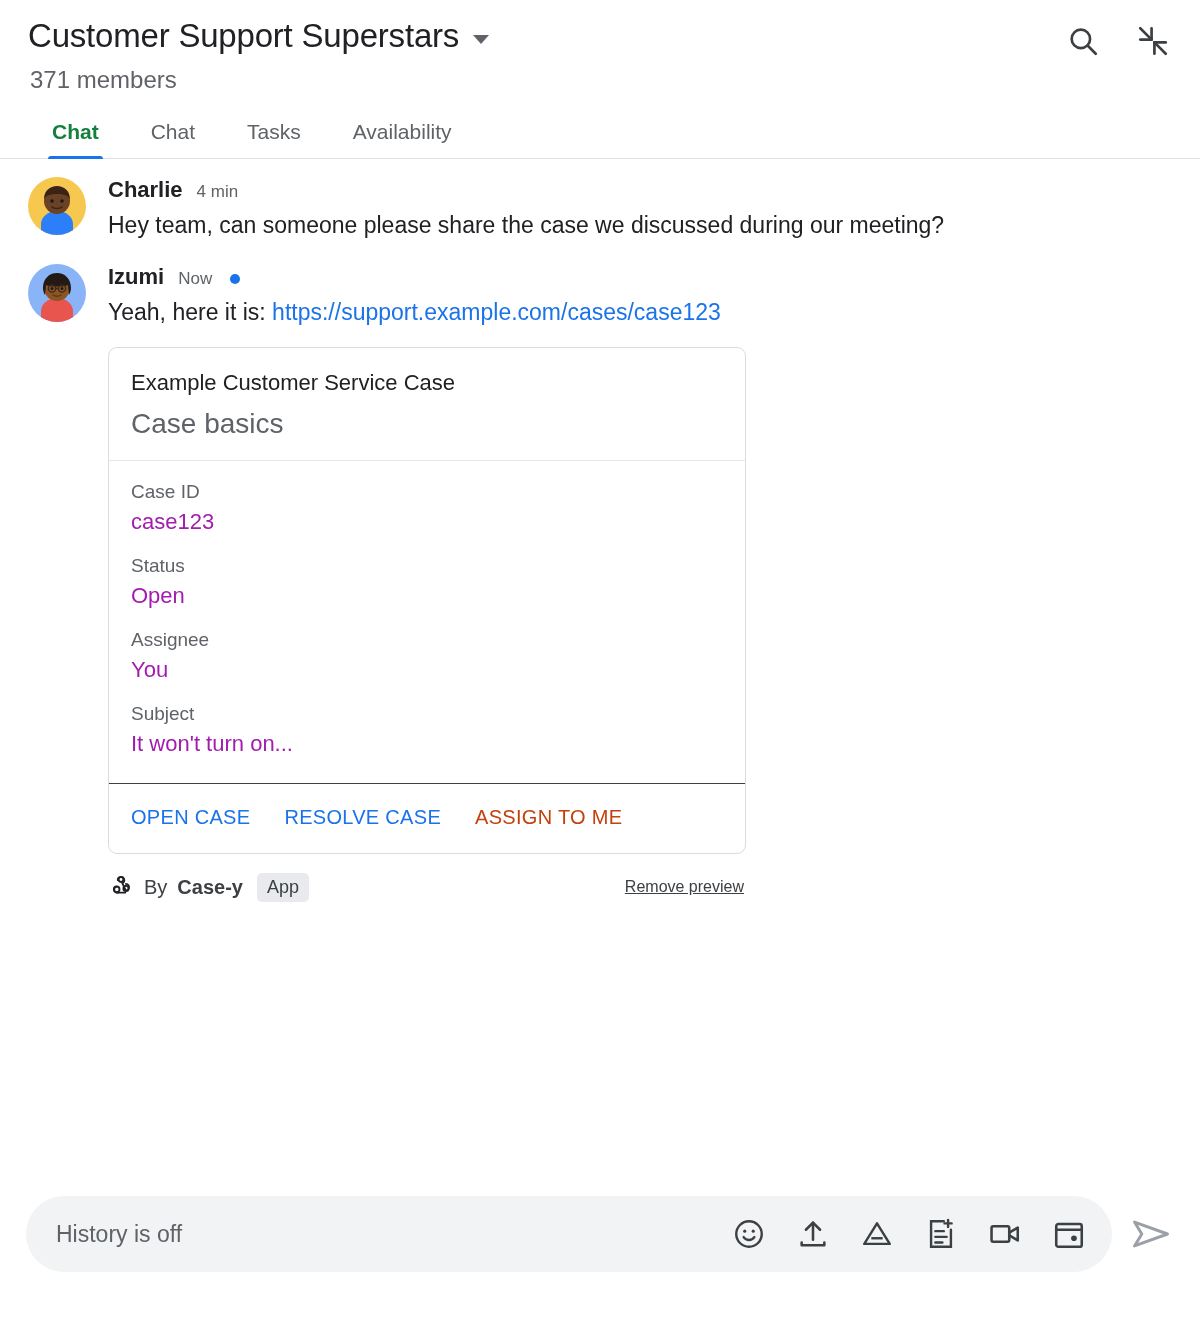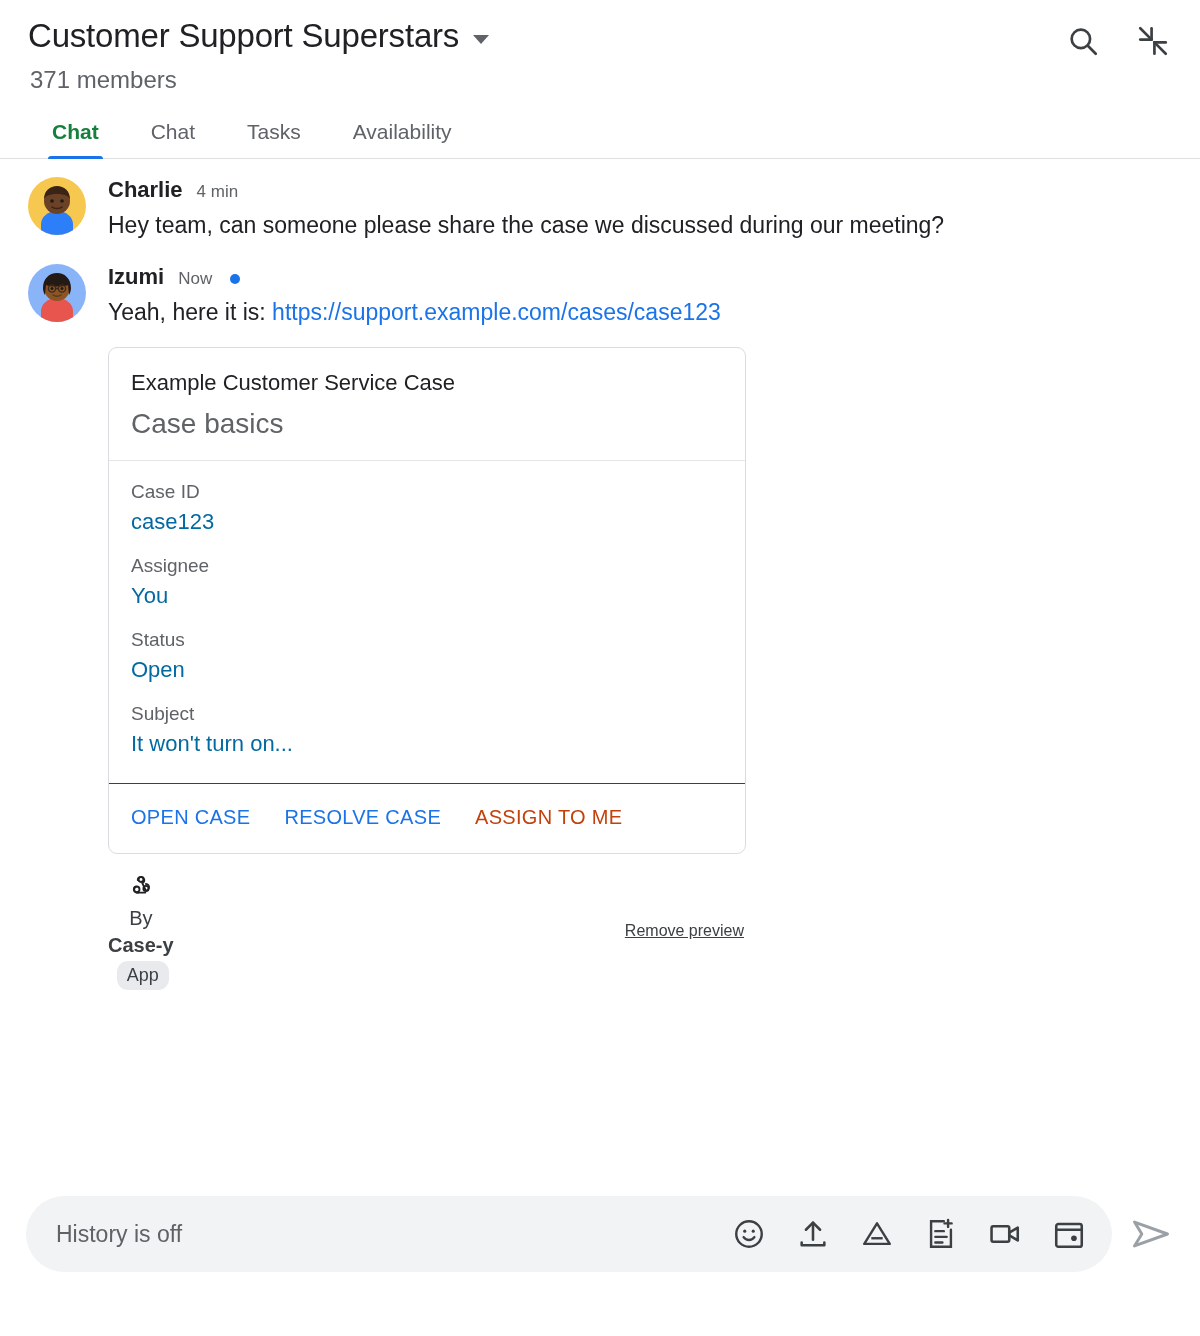--- a/index.html
+++ b/index.html
@@ -173,21 +173,21 @@
   }
   .field { margin-bottom: 20px; }
   .field:last-child { margin-bottom: 4px; }
   .field-label {
     font-size: 19px;
     color: #5f6368;
     margin-bottom: 6px;
   }
   .field-value {
     font-size: 22px;
-    color: #0369a1;
+    color: #a21caf;
   }
   .card-actions {
     display: flex;
     align-items: center;
     gap: 34px;
     padding: 22px 22px 24px 22px;
   }
   .card-action {
     font-size: 20px;
     font-weight: 500;
@@ -199,29 +199,29 @@
 
   
   .attribution {
     width: 636px;
     display: flex;
     align-items: center;
     margin-top: 18px;
     font-size: 20px;
     color: #3c4043;
   }
-  .attr-left { display: flex; align-items: center; gap: 4px; flex-direction: column; }
+  .attr-left { display: flex; align-items: center; gap: 10px; }
   .attr-by { color: #3c4043; }
   .attr-app-name { font-weight: bold; }
   .app-badge {
     background: #e8eaed;
     color: #3c4043;
     font-size: 18px;
     padding: 4px 10px;
-    border-radius: 11px;
+    border-radius: 5px;
     margin-left: 4px;
   }
   .remove-preview {
     margin-left: auto;
     font-size: 16px;
     color: #3c4043;
     text-decoration: underline;
     cursor: pointer;
   }
 
@@ -359,26 +359,26 @@
         <div class="card-header">
           <div class="card-title">Example Customer Service Case</div>
           <div class="card-subtitle">Case basics</div>
         </div>
         <div class="card-fields">
           <div class="field">
             <div class="field-label">Case ID</div>
             <div class="field-value">case123</div>
           </div>
           <div class="field">
+            <div class="field-label">Status</div>
+            <div class="field-value">Open</div>
+          </div>
+          <div class="field">
             <div class="field-label">Assignee</div>
             <div class="field-value">You</div>
-          </div>
-          <div class="field">
-            <div class="field-label">Status</div>
-            <div class="field-value">Open</div>
           </div>
           <div class="field">
             <div class="field-label">Subject</div>
             <div class="field-value">It won't turn on...</div>
           </div>
         </div>
         <div class="card-actions">
           <div class="card-action">OPEN CASE</div>
           <div class="card-action">RESOLVE CASE</div>
           <div class="card-action disabled">ASSIGN TO ME</div>

